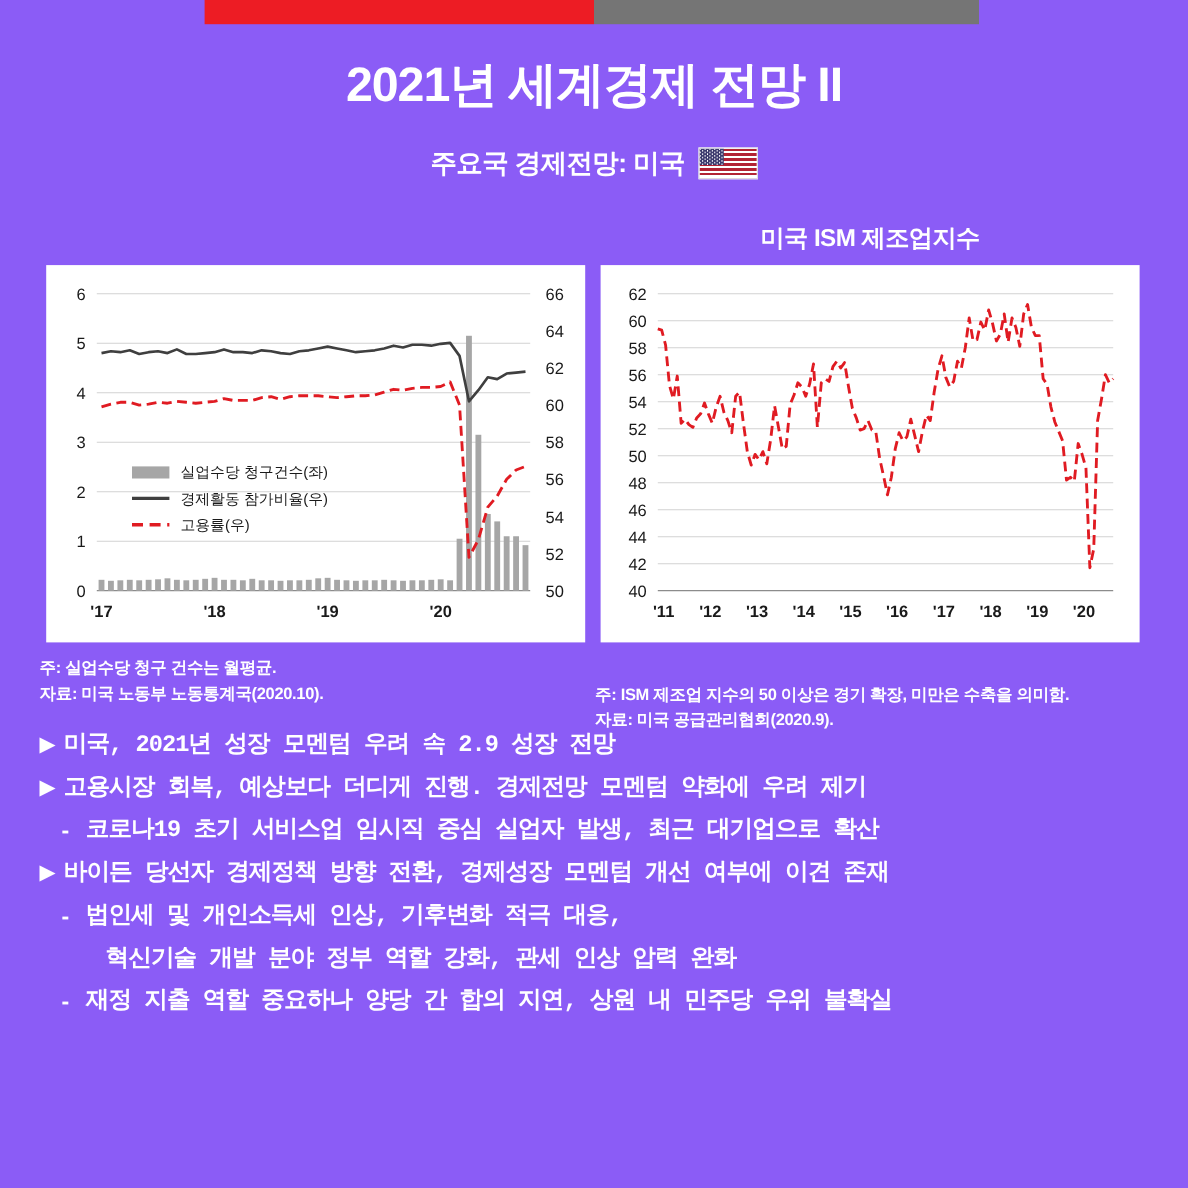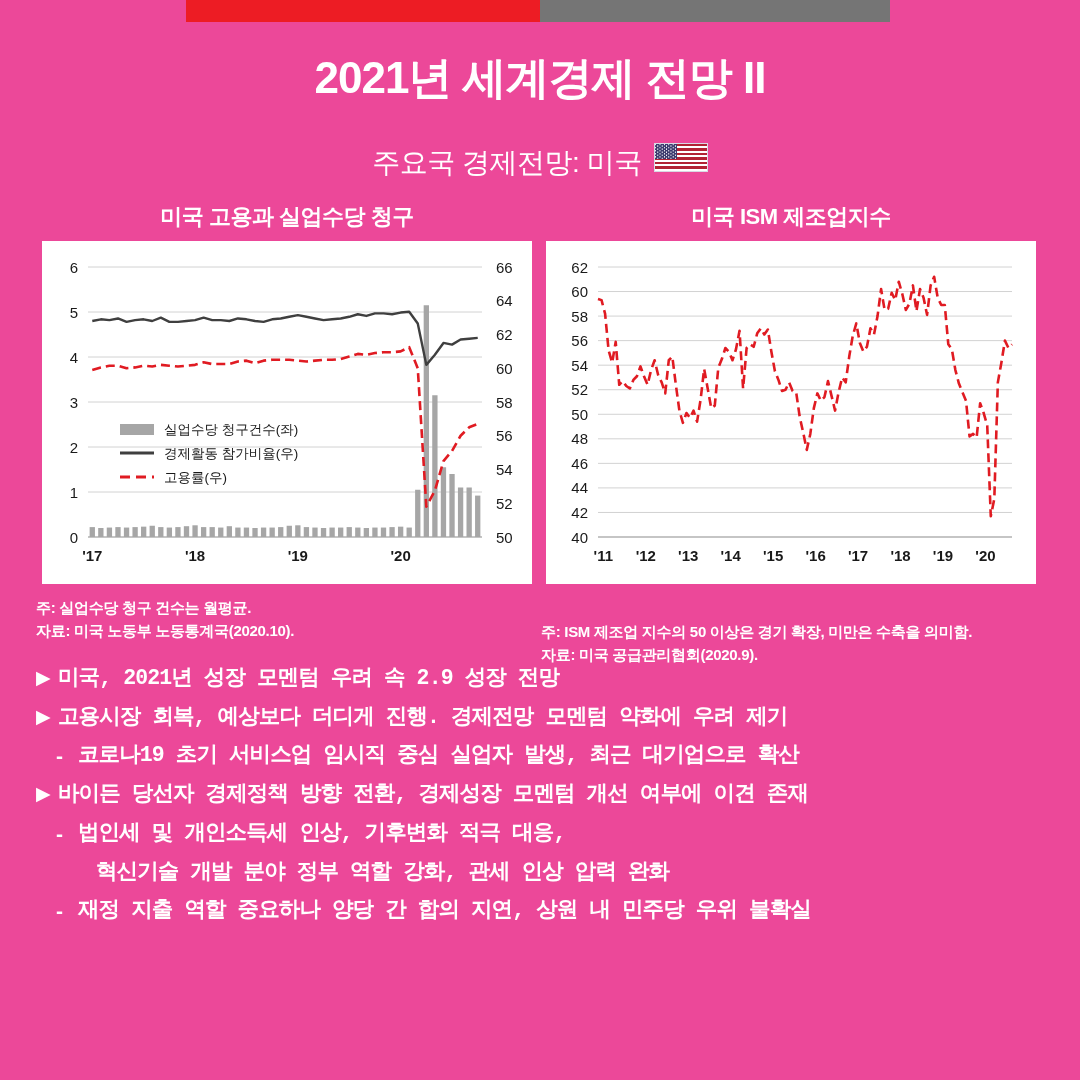--- a/index.html
+++ b/index.html
@@ -13,21 +13,21 @@
     height: 1080px;
     overflow: hidden;
     font-family: "Liberation Sans", "DejaVu Sans", sans-serif;
     color: #ffffff;
     position: relative;
   }
   #slide {
     position: relative;
     width: 1080px;
     height: 1080px;
-    background: #ec4899;
+    background: #8b5cf6;
   }
 
   
   .topbar {
     position: absolute;
     top: 0;
     left: 186px;
     width: 704px;
     height: 22px;
     display: flex;
@@ -51,24 +51,23 @@
     position: absolute;
     top: 132px;
     left: 0;
     width: 1080px;
     display: flex;
     align-items: center;
     justify-content: center;
     gap: 12px;
   }
   .sub-title {
-    font-size: 28px;
-    font-weight: normal;
+    font-size: 24px;
+    font-weight: bold;
     letter-spacing: -0.5px;
-    margin-top: 12px;
   }
   
   .flag {
     position: relative;
     width: 54px;
     height: 29px;
     border: 1px solid #d8d8e4;
     box-sizing: border-box;
     overflow: hidden;
     background: #ffffff;
@@ -177,21 +176,20 @@
   <div class="main-title">2021년 세계경제 전망 II</div>
 
   <div class="sub-title-row">
     <span class="sub-title">주요국 경제전망: 미국</span>
     <span class="flag">
       <span class="stripes"></span>
       <span class="canton"></span>
     </span>
   </div>
 
-  <div class="chart-title" id="chart-title-left">미국 고용과 실업수당 청구</div>
   <div class="chart-title" id="chart-title-right">미국 ISM 제조업지수</div>
 
   <div class="panel" id="panel-left">
     <svg class="svg-chart" id="svg-left" viewBox="0 0 490 343" preserveAspectRatio="none">
         <line x1="46" y1="296" x2="440" y2="296" stroke="#8c8c8c" stroke-width="1.2"></line>
         <line x1="46" y1="251" x2="440" y2="251" stroke="#d2d2d2" stroke-width="1"></line>
         <line x1="46" y1="206" x2="440" y2="206" stroke="#d2d2d2" stroke-width="1"></line>
         <line x1="46" y1="161" x2="440" y2="161" stroke="#d2d2d2" stroke-width="1"></line>
         <line x1="46" y1="116" x2="440" y2="116" stroke="#d2d2d2" stroke-width="1"></line>
         <line x1="46" y1="71" x2="440" y2="71" stroke="#d2d2d2" stroke-width="1"></line>

